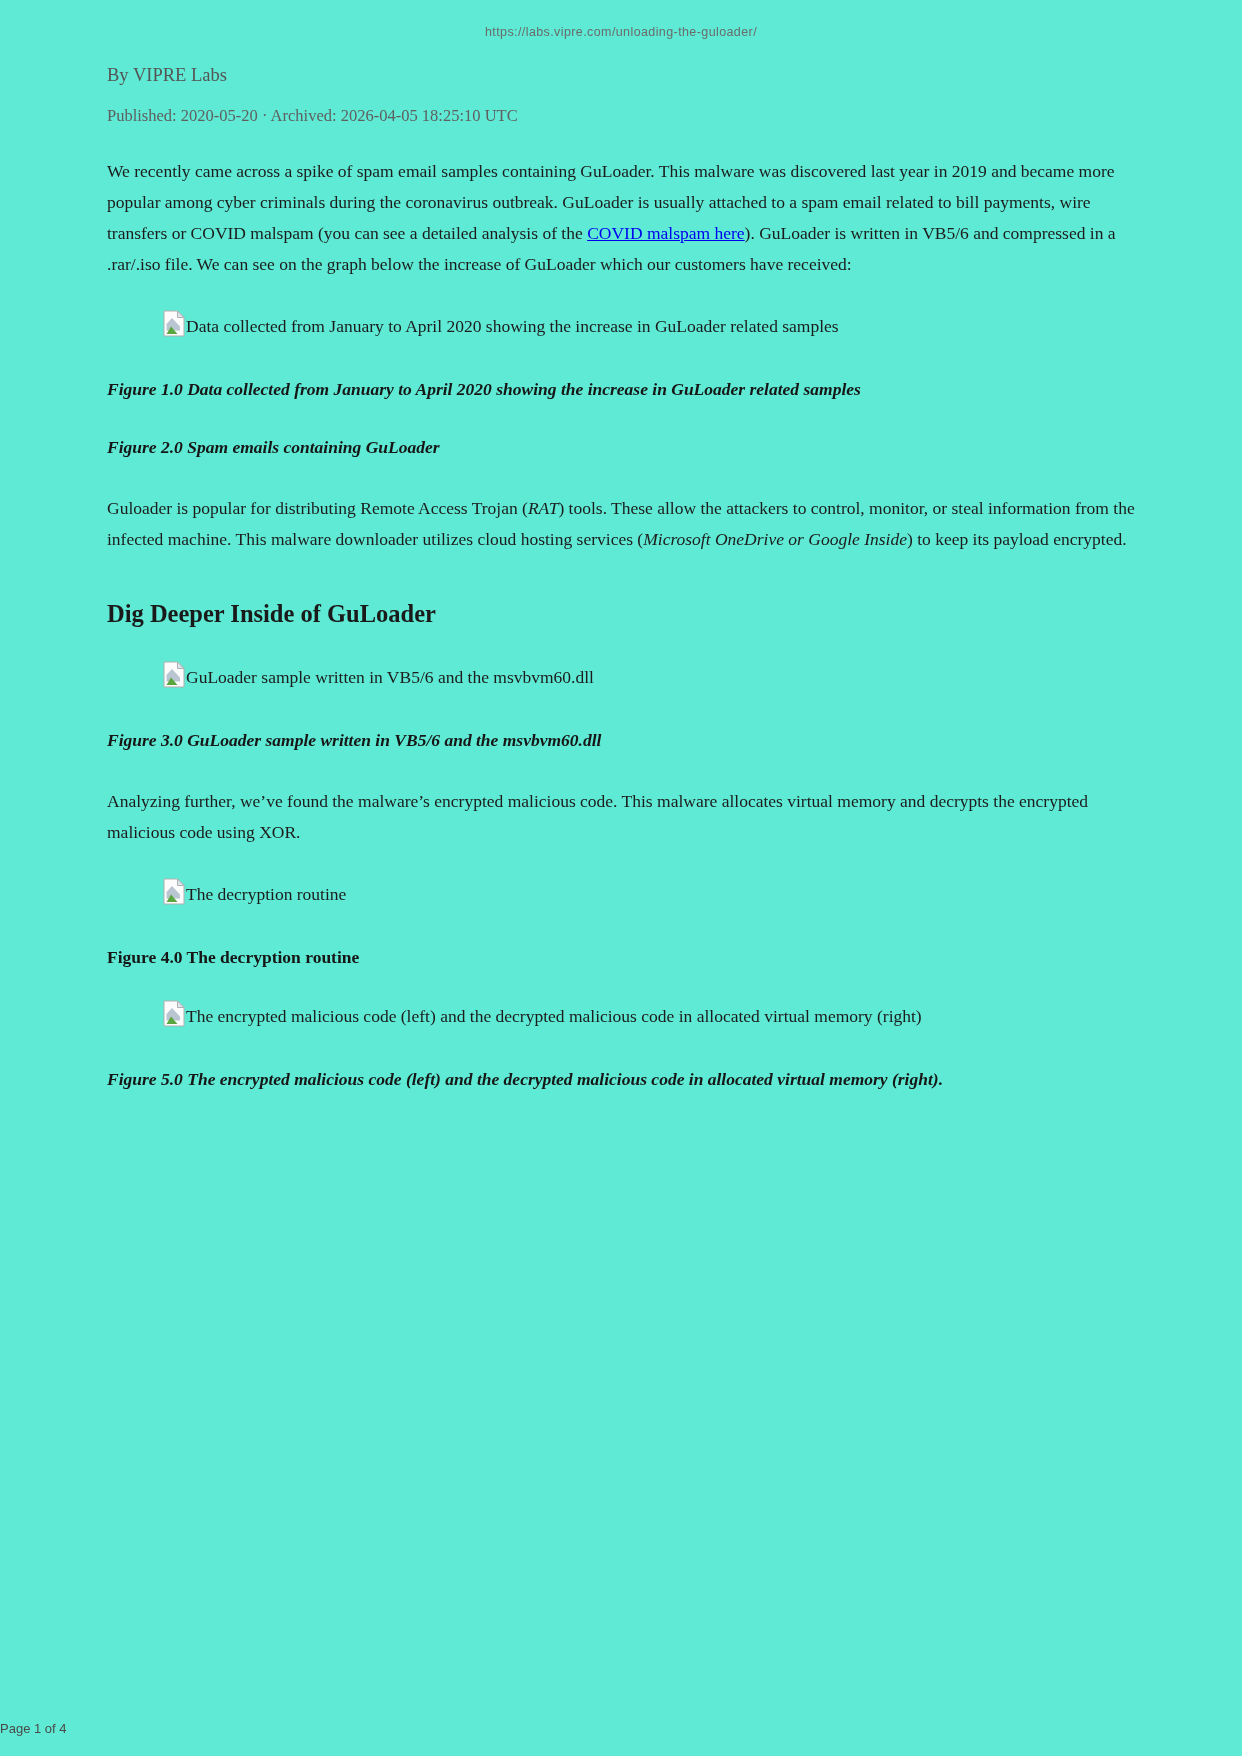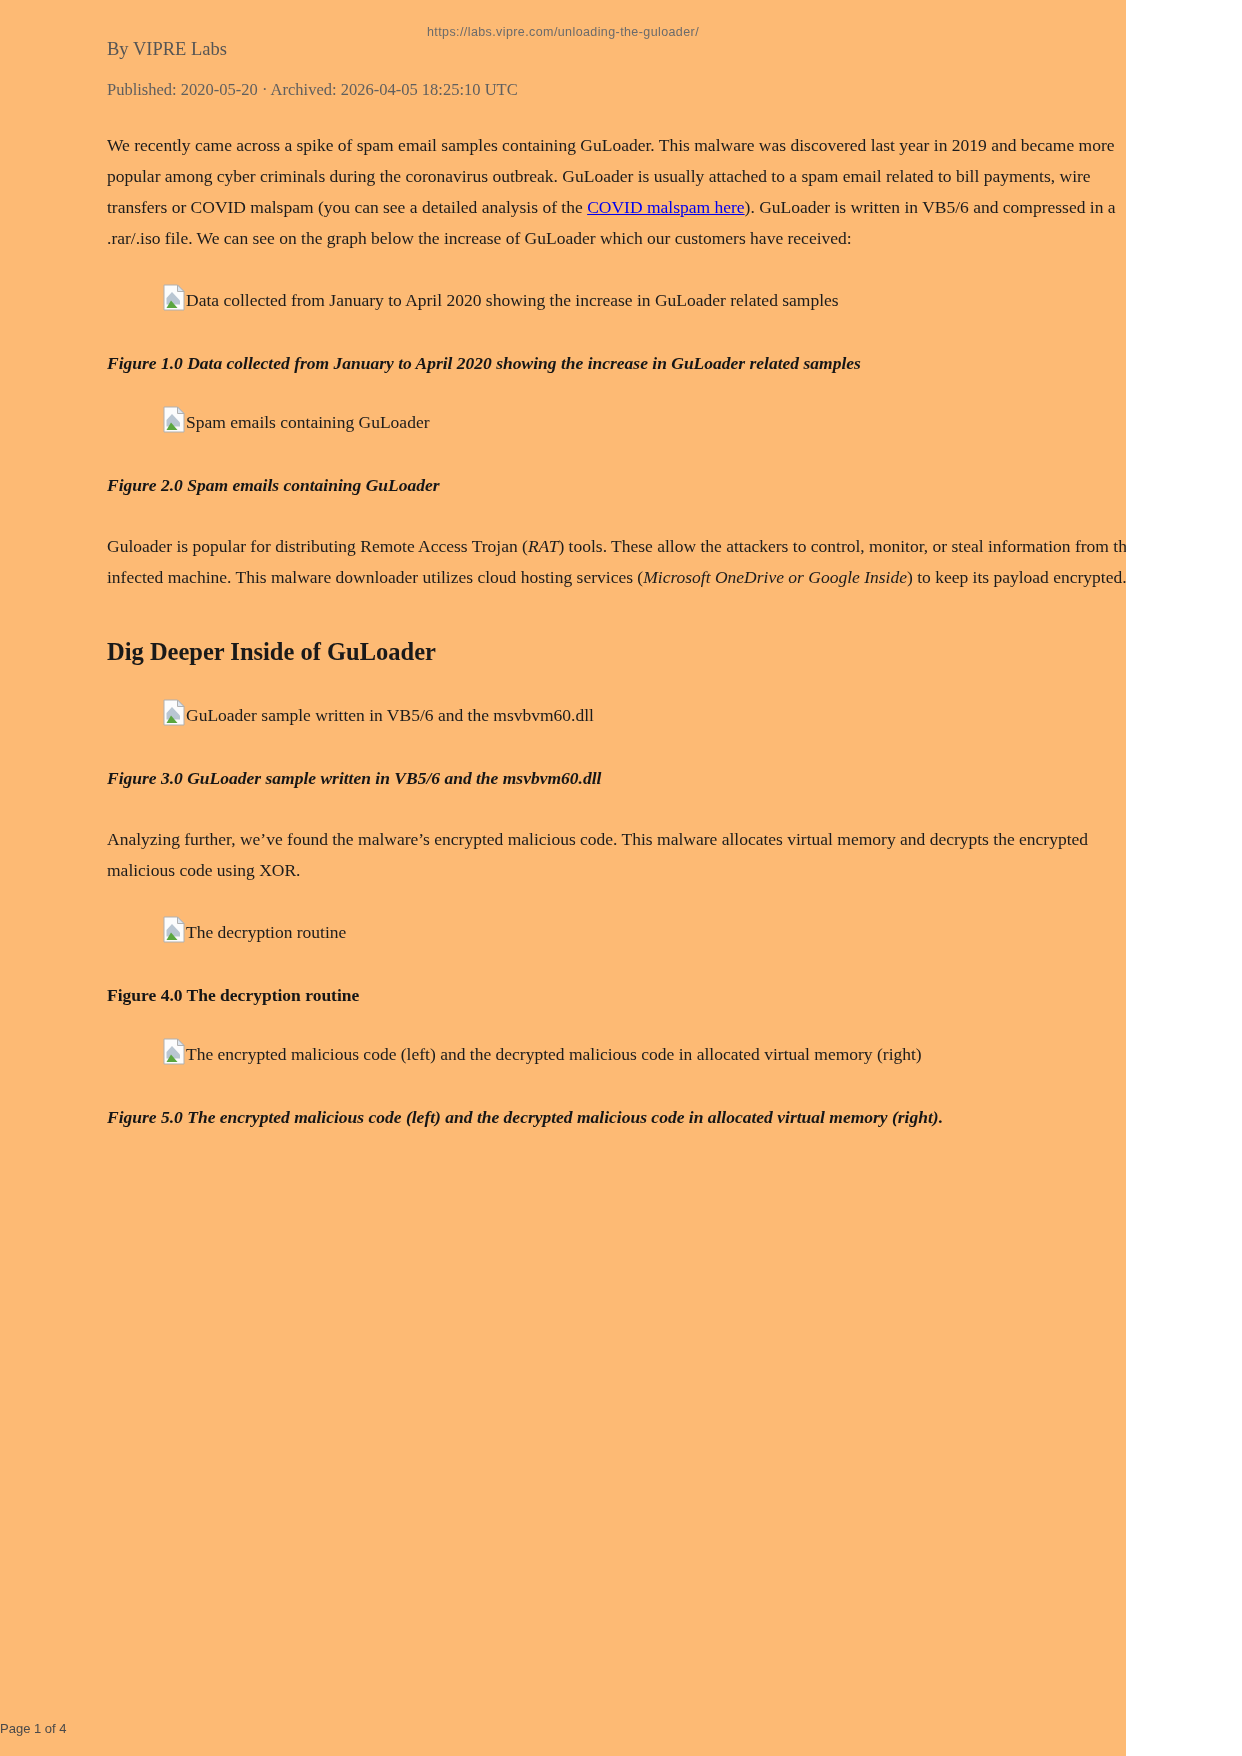--- a/index.html
+++ b/index.html
@@ -1,20 +1,20 @@
 <!DOCTYPE html>
 <html><head>
 <meta charset="utf-8">
 <style>
   html, body { margin: 0; padding: 0; background: #ffffff; }
   .page {
     position: relative;
-    width: 1126px;
+    width: 1242px;
     height: 1756px;
-    background: #fdba74;
+    background: #5eead4;
     overflow: hidden;
     font-family: "Liberation Serif", "DejaVu Serif", serif;
     color: #1c1c1c;
   }
   .url-bar {
     padding-top: 25px;
     text-align: center;
     font-family: "Liberation Sans", "DejaVu Sans", sans-serif;
     font-size: 12.5px;
     letter-spacing: 0.4px;
@@ -25,20 +25,21 @@
     width: 1028px;
   }
   h1.title {
     margin: 148px 0 0 0;
     font-size: 31px;
     line-height: 38px;
     font-weight: 700;
     color: #1a1a1a;
   }
   .byline {
+    margin-top: 26px;
     font-size: 18.5px;
     color: #555555;
   }
   .meta {
     margin-top: 20px;
     font-size: 16.5px;
     color: #5f5f5f;
   }
   p.body-text {
     margin: 30px 0;
@@ -110,28 +111,20 @@
     <div class="img-alt-block">
       <span class="broken-img"><svg width="22" height="27" viewBox="0 0 22 27" xmlns="http://www.w3.org/2000/svg">
             <path d="M1 1 h13.5 l6.5 6.5 V26 H1 Z" fill="#fcfcfc" stroke="#b0b0b0" stroke-width="1"></path>
             <path d="M14.5 1 l6.5 6.5 h-6.5 Z" fill="#dbe5f0" stroke="#b0b0b0" stroke-width="1"></path>
             <path d="M3.5 14 l5.5 -6 l8 8.5 v4 h-13.5 Z" fill="#b9c6d2"></path>
             <path d="M3.5 24 l4.5 -7.5 l6.5 7.5 Z" fill="#5aa63e"></path>
           </svg></span><span>Data collected from January to April 2020 showing the increase in GuLoader related samples</span>
     </div>
     <div class="caption">Figure 1.0 Data collected from January to April 2020 showing the increase in GuLoader related samples</div>
 
-    <div class="img-alt-block">
-      <span class="broken-img"><svg width="22" height="27" viewBox="0 0 22 27" xmlns="http://www.w3.org/2000/svg">
-            <path d="M1 1 h13.5 l6.5 6.5 V26 H1 Z" fill="#fcfcfc" stroke="#b0b0b0" stroke-width="1"></path>
-            <path d="M14.5 1 l6.5 6.5 h-6.5 Z" fill="#dbe5f0" stroke="#b0b0b0" stroke-width="1"></path>
-            <path d="M3.5 14 l5.5 -6 l8 8.5 v4 h-13.5 Z" fill="#b9c6d2"></path>
-            <path d="M3.5 24 l4.5 -7.5 l6.5 7.5 Z" fill="#5aa63e"></path>
-          </svg></span><span>Spam emails containing GuLoader</span>
-    </div>
     <div class="caption">Figure 2.0 Spam emails containing GuLoader</div>
 
     <p class="body-text"><span>Guloader is popular for distributing Remote Access Trojan (</span><em>RAT</em><span>) tools. These allow the attackers to control, monitor, or steal information from the infected machine. This malware downloader utilizes cloud hosting services (</span><em>Microsoft OneDrive or Google Inside</em><span>) to keep its payload encrypted.</span></p>
 
     <h2 class="section-heading">Dig Deeper Inside of GuLoader</h2>
 
 
     <div class="img-alt-block">
       <span class="broken-img"><svg width="22" height="27" viewBox="0 0 22 27" xmlns="http://www.w3.org/2000/svg">
             <path d="M1 1 h13.5 l6.5 6.5 V26 H1 Z" fill="#fcfcfc" stroke="#b0b0b0" stroke-width="1"></path>

